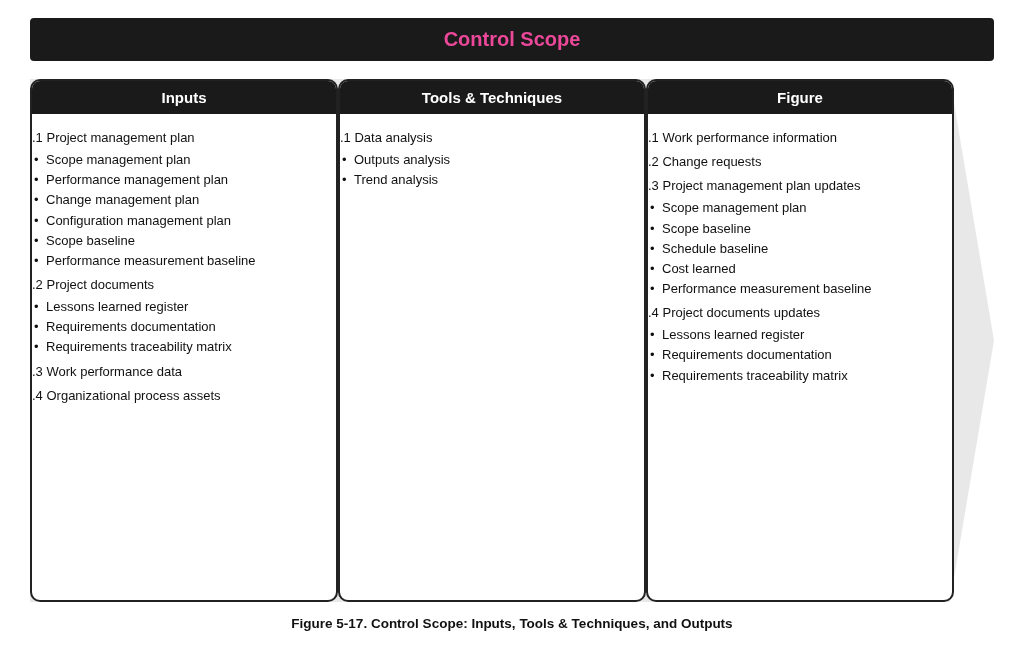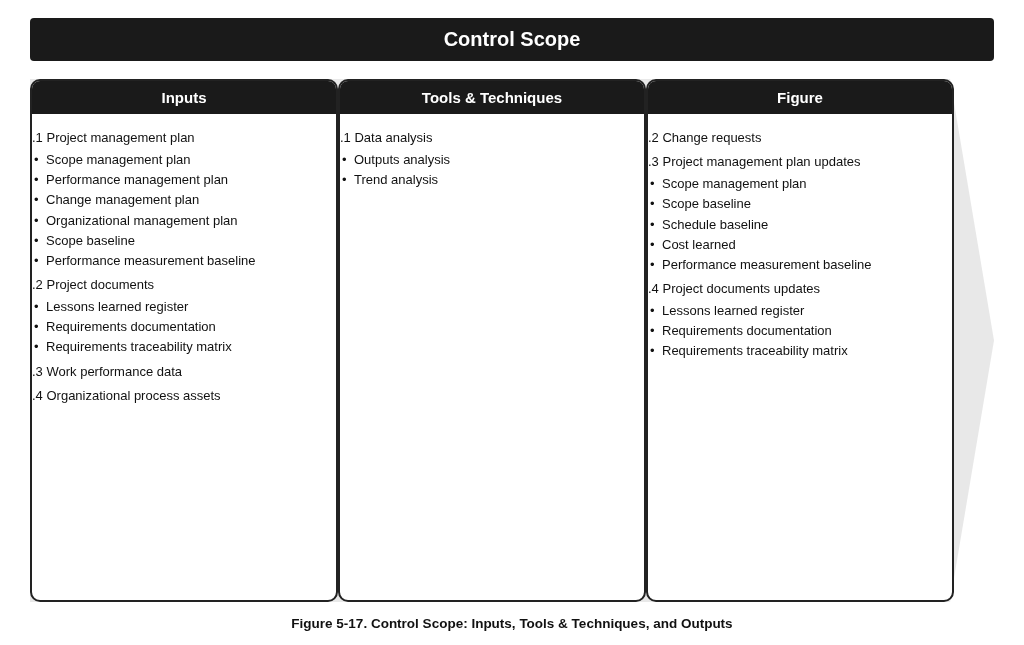--- a/index.html
+++ b/index.html
@@ -10,21 +10,21 @@
       height: 645px;
       display: flex;
       flex-direction: column;
       align-items: center;
       justify-content: flex-start;
       padding: 18px 30px 10px 30px;
     }
 
     .title-bar {
       background: #1a1a1a;
-      color: #ffffff;
+      color: #ec4899;
       width: 100%;
       text-align: center;
       padding: 10px 0;
       font-size: 20px;
       font-weight: bold;
       border-radius: 4px;
       margin-bottom: 18px;
     }
 
     .diagram-area {
@@ -125,21 +125,21 @@
 
   <div class="columns-wrapper">
 
   <div class="column">
         <div class="column-header">Inputs</div>
         <div class="column-body">
           <div class="item-numbered"><span class="num">.1</span> Project management plan</div>
           <div class="item-bullet">Scope management plan</div>
           <div class="item-bullet">Performance management plan</div>
           <div class="item-bullet">Change management plan</div>
-          <div class="item-bullet">Organizational management plan</div>
+          <div class="item-bullet">Configuration management plan</div>
           <div class="item-bullet">Scope baseline</div>
           <div class="item-bullet">Performance measurement baseline</div>
           <div class="item-numbered"><span class="num">.2</span> Project documents</div>
           <div class="item-bullet">Lessons learned register</div>
           <div class="item-bullet">Requirements documentation</div>
           <div class="item-bullet">Requirements traceability matrix</div>
           <div class="item-numbered"><span class="num">.3</span> Work performance data</div>
           <div class="item-numbered"><span class="num">.4</span> Organizational process assets</div>
         </div>
       </div>
@@ -147,20 +147,21 @@
         <div class="column-header">Tools &amp; Techniques</div>
         <div class="column-body">
           <div class="item-numbered"><span class="num">.1</span> Data analysis</div>
           <div class="item-bullet">Outputs analysis</div>
           <div class="item-bullet">Trend analysis</div>
         </div>
       </div>
       <div class="column">
         <div class="column-header">Figure</div>
         <div class="column-body">
+          <div class="item-numbered"><span class="num">.1</span> Work performance information</div>
           <div class="item-numbered"><span class="num">.2</span> Change requests</div>
           <div class="item-numbered"><span class="num">.3</span> Project management plan updates</div>
           <div class="item-bullet">Scope management plan</div>
           <div class="item-bullet">Scope baseline</div>
           <div class="item-bullet">Schedule baseline</div>
           <div class="item-bullet">Cost learned</div>
           <div class="item-bullet">Performance measurement baseline</div>
           <div class="item-numbered"><span class="num">.4</span> Project documents updates</div>
           <div class="item-bullet">Lessons learned register</div>
           <div class="item-bullet">Requirements documentation</div>

